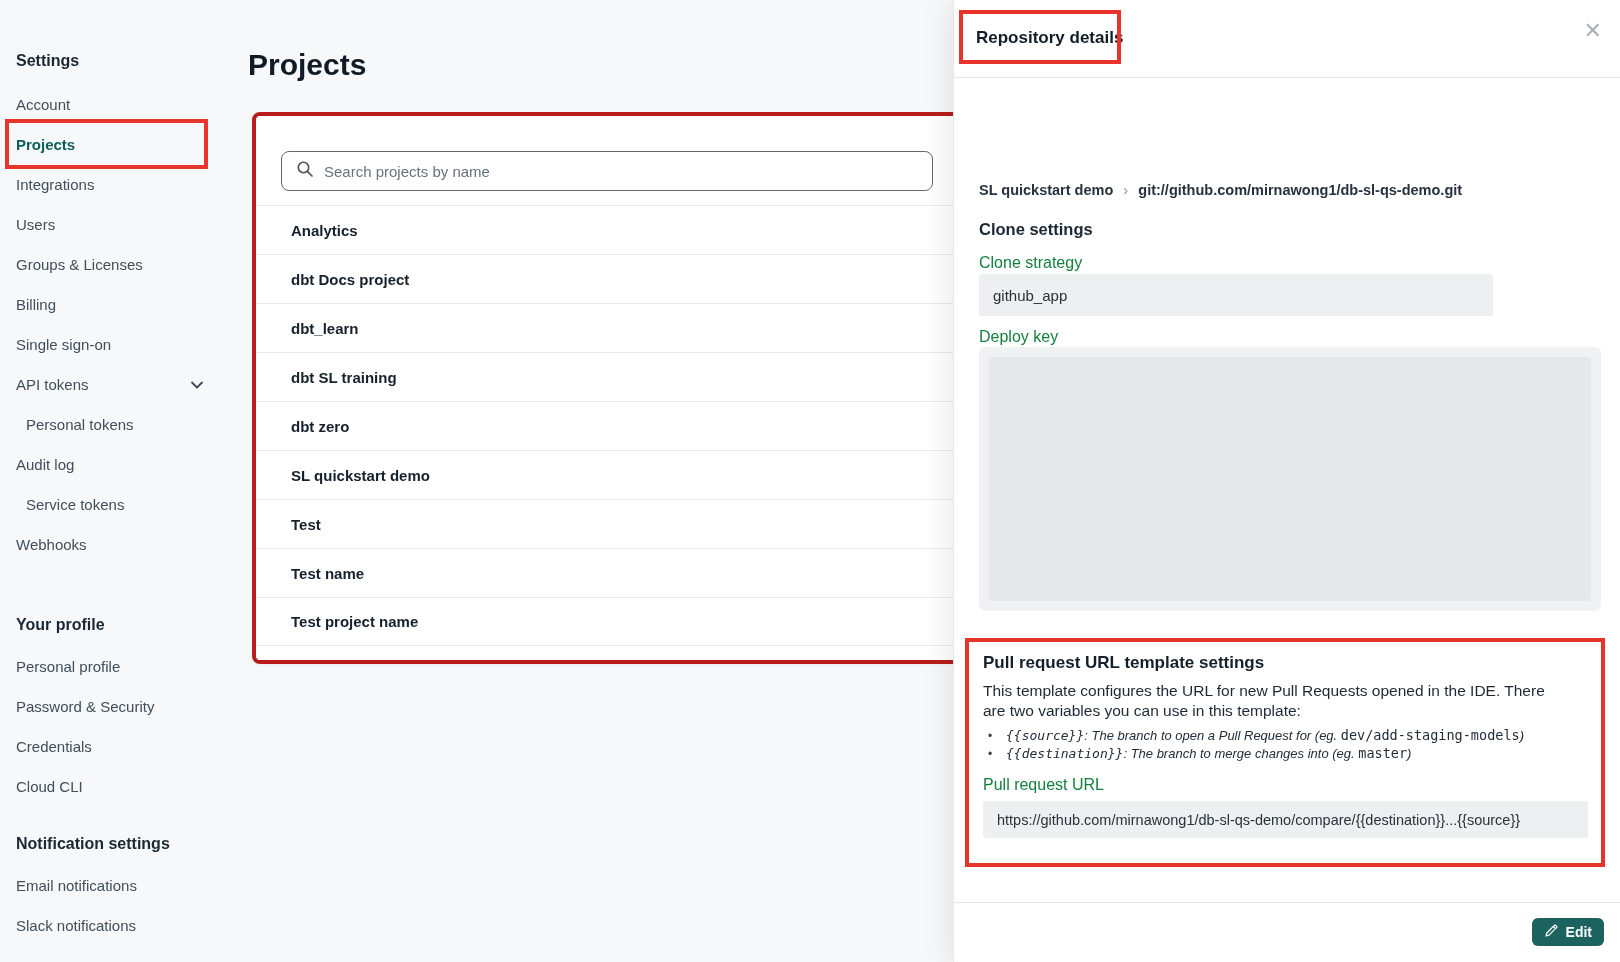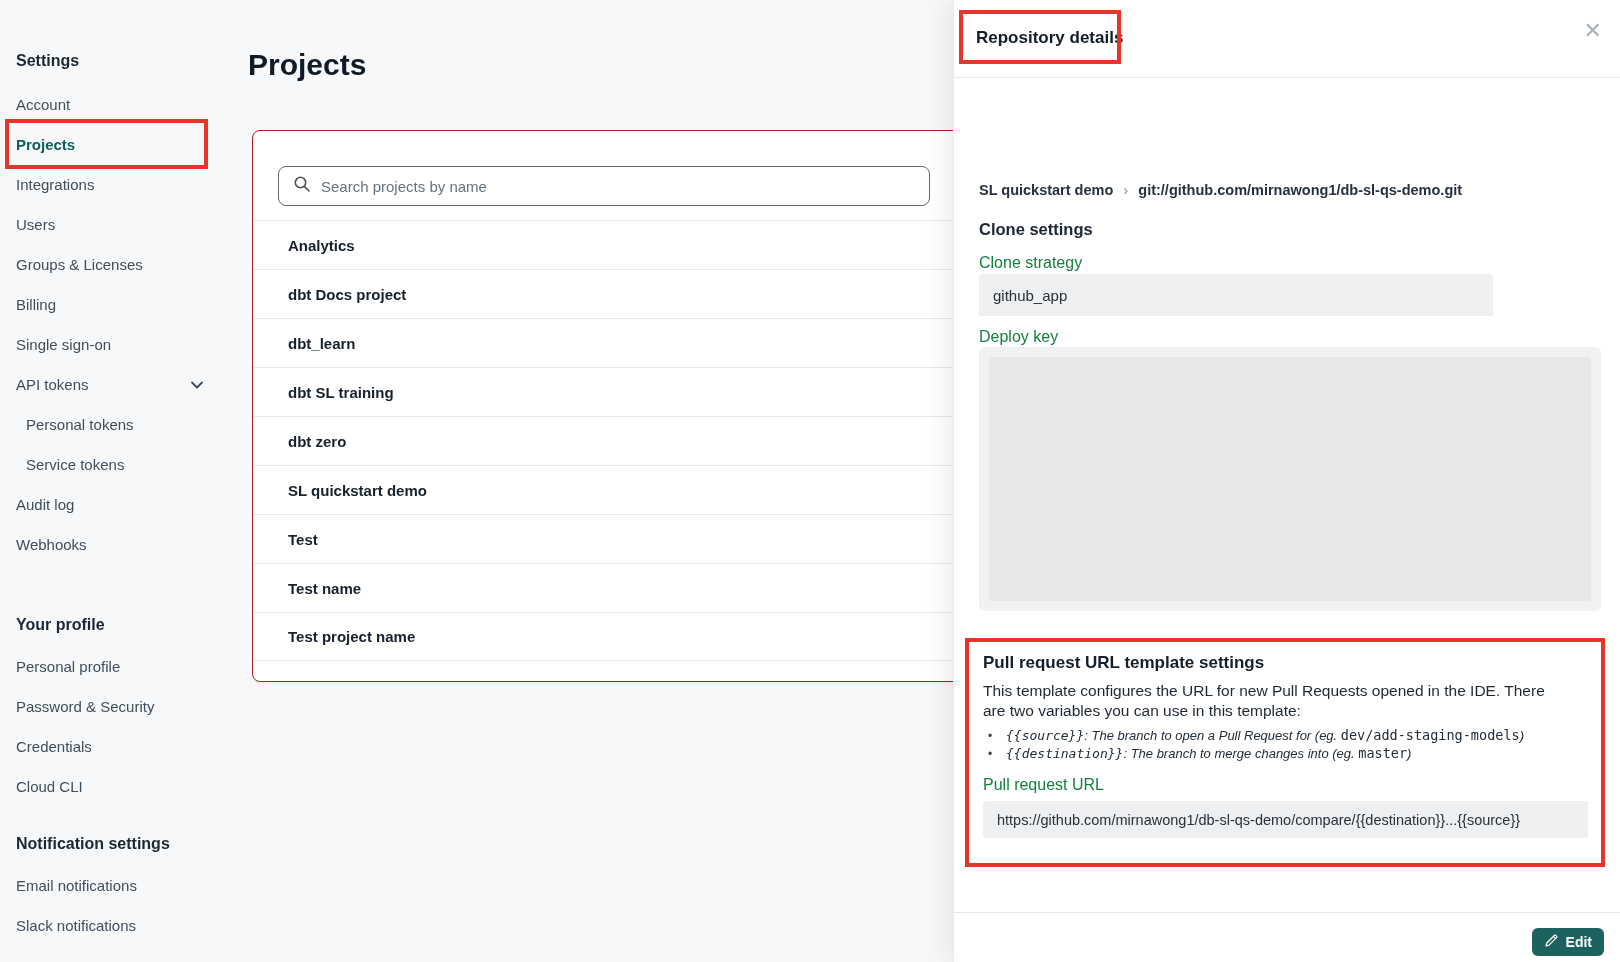--- a/index.html
+++ b/index.html
@@ -22,22 +22,22 @@
   .active-pill { position:absolute; left:0; top:-4px; width:237px; height:48px;
                  background:#ececed; border-radius:0 24px 24px 0; z-index:-1; }
   .red-box-side { position:absolute; left:5px; top:-5px; width:203px; height:50px;
                   border:4px solid #e8352b; z-index:2; pointer-events:none; }
   .chev-wrap { position:absolute; left:188px; top:12px; width:18px; height:18px; }
   .gap-sec { }
   .side-list.profile { margin-top:6px;text-align:center; }
   .gap-sec2 { margin-top:29px; }
   
   .main-title { position:absolute; left:248px; top:48px; font-size:30px; font-weight:bold; color:#101b26; }
-  .card { position:absolute; left:252px; top:130px; width:1104px; height:552px;
-          background:#ffffff; border:1px solid #b91c1c; border-radius:8px;
+  .card { position:absolute; left:252px; top:112px; width:1104px; height:552px;
+          background:#ffffff; border:4px solid #b91c1c; border-radius:8px;
           box-shadow:0 1px 3px rgba(16,24,32,0.05); }
   .search-wrap { position:absolute; left:25px; top:35px; width:652px; height:40px;
                  border:1.5px solid #5f6970; border-radius:8px; background:#fff;
                  display:flex; align-items:center; padding-left:14px; }
   .search-wrap svg { flex:0 0 auto; }
   .search-input { border:none; outline:none; background:transparent; margin-left:10px;
                   font-size:15px; color:#2b3540; width:560px; font-family:"Liberation Sans",sans-serif; }
   .search-input::placeholder { color:#68727c; }
   .proj-list { position:absolute; left:0; top:89px; width:1104px; list-style:none; }
   .proj-row { height:49px; display:flex; align-items:center; padding-left:35px;
@@ -75,21 +75,21 @@
   .pr-bullets { list-style:none; margin-top:7px; }
   .pr-bullets li { display:flex; align-items:baseline; font-size:13px; color:#232d38; line-height:16.5px; }
   .blt-marker { width:9px; margin:0 9px 0 5px; font-size:12px; color:#3a444e; }
   .blt-code { font-family:"DejaVu Sans Mono", monospace; font-style:italic; font-size:13px; }
   .blt-text { font-style:italic; }
   .blt-example { font-family:"DejaVu Sans Mono", monospace; font-size:13.5px; }
   .blt-suffix { font-style:italic; }
   .pr-url-label { margin-top:14px; }
   .pr-url-box { margin-top:7px; width:605px; height:37px; font-size:14.5px; }
   
-  .panel-footer { position:absolute; left:0; bottom:0; width:667px; height:50px;
+  .panel-footer { position:absolute; left:0; bottom:0; width:667px; height:60px;
                   background:#fff; border-top:1px solid #e3e5e7; }
   .edit-btn { position:absolute; right:17px; top:15px; height:28px; padding:0 12px;
               background:#1c635f; color:#ffffff; border:none; border-radius:6px;
               display:flex; align-items:center; gap:7px; font-size:14px; font-weight:bold;
               font-family:"Liberation Sans",sans-serif; cursor:pointer; }
 </style>
 </head>
 <body>
 
 <nav class="sidebar">
@@ -122,25 +122,25 @@
       <span>API tokens</span>
       <span class="chev-wrap">
         <svg width="18" height="18" viewBox="0 0 18 18">
             <polyline points="4,6.5 9,11.5 14,6.5" fill="none" stroke="#3d4a57" stroke-width="1.8" stroke-linecap="round" stroke-linejoin="round"></polyline>
           </svg>
       </span>
     </li>
     <li class="side-item sub">
         <span>Personal tokens</span>
       </li>
+    <li class="side-item">
+        <span>Audit log</span>
+      </li>
     <li class="side-item sub">
         <span>Service tokens</span>
-      </li>
-    <li class="side-item">
-        <span>Audit log</span>
       </li>
     <li class="side-item">
         <span>Webhooks</span>
       </li>
   </ul>
 
   <div class="side-header gap-sec">Your profile</div>
   <ul class="side-list profile">
     <li class="side-item">
         <span>Personal profile</span>

